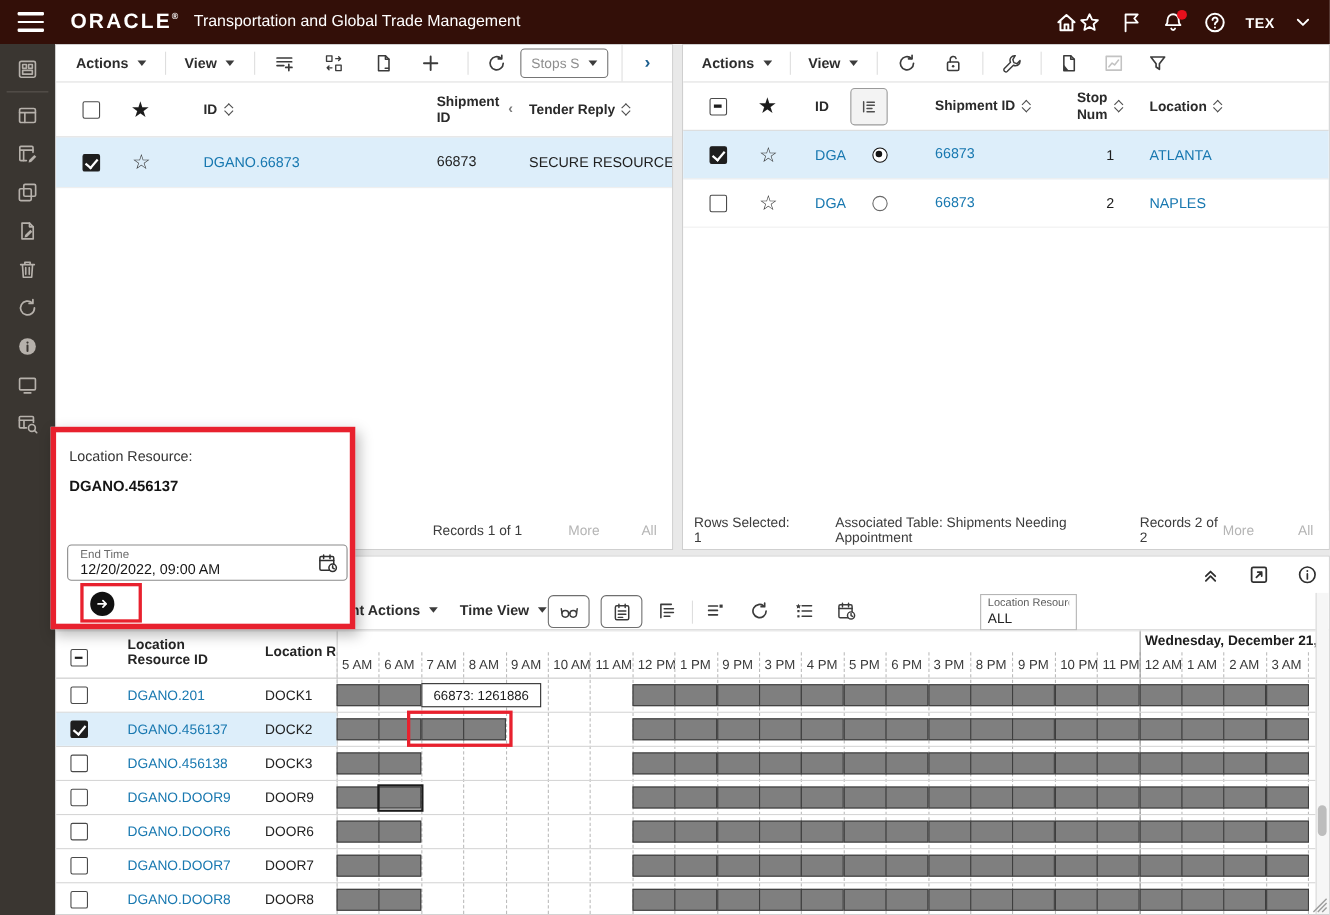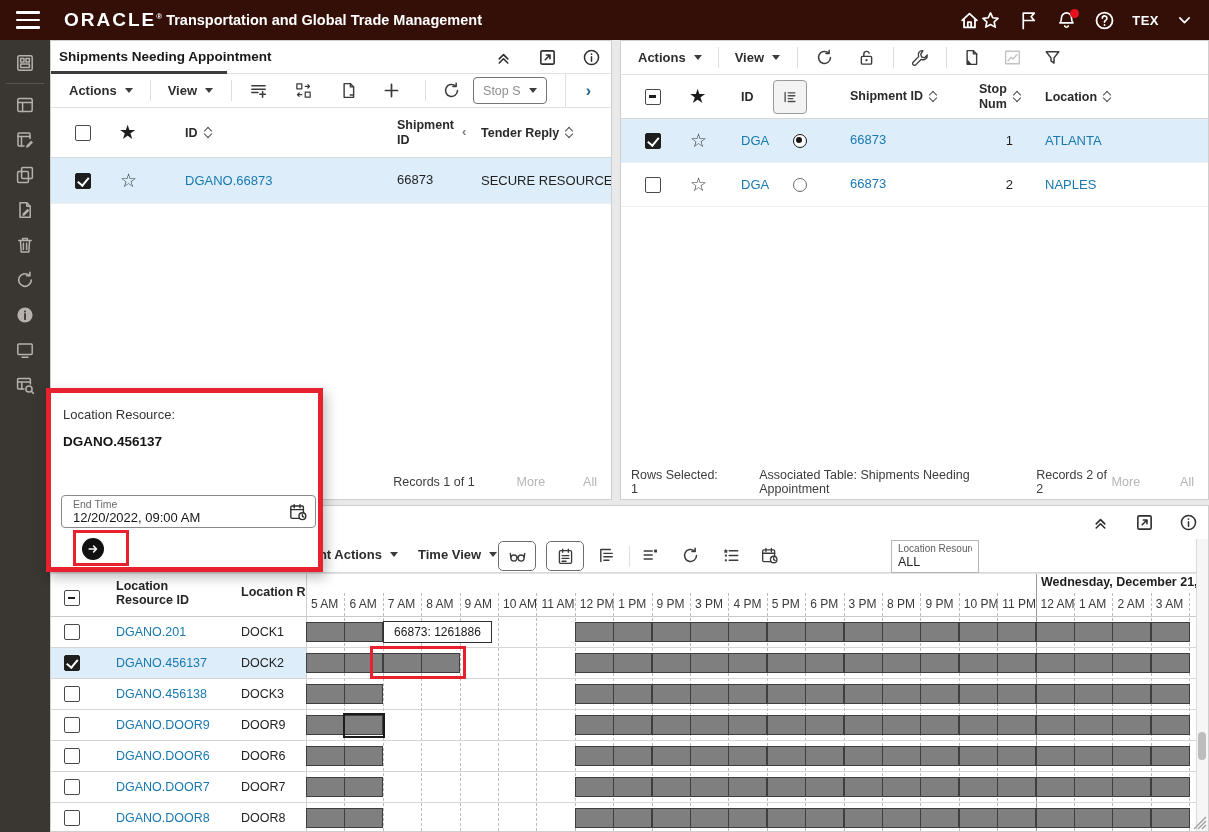--- a/index.html
+++ b/index.html
@@ -8,21 +8,21 @@
 a{color:#1878b0;text-decoration:none}
 svg{display:block}
 .nowrap{white-space:nowrap;overflow:hidden}
 
 
 .topbar{position:absolute;left:0;top:0;width:1209px;height:40px;background:#330f08;display:flex;align-items:center;color:#fff;z-index:20}
 .burger{margin-left:16px;width:24px;height:18px;display:flex;flex-direction:column;justify-content:space-between;cursor:pointer}
 .burger div{height:2.6px;background:#fff;border-radius:1px}
 .brand{margin-left:24px;font-size:19px;font-weight:700;letter-spacing:2px}
 .brand sup{font-size:8px;vertical-align:super}
-.apptitle{margin-left:2px;font-size:14.5px;font-weight:700}
+.apptitle{margin-left:12px;font-size:14.5px;font-weight:400}
 .tb-right{margin-left:auto;display:flex;align-items:center;margin-right:16px}
 .tb-ic{color:#fff}
 .tb-ic svg{width:21px;height:21px}
 .searchpill{width:248px;height:27px;border:1.7px solid #fff;border-radius:14px;display:flex;align-items:center;margin:0 16px 0 8px;padding:0 9px 0 14px}
 .searchpill input{flex:1;background:transparent;border:none;outline:none;color:#eee;font-size:13px;font-family:"Liberation Sans",sans-serif;min-width:0}
 .searchpill input::placeholder{color:#cfc6c4}
 .tbgap{margin-left:17px}
 .bellwrap{position:relative}
 .belldot{position:absolute;right:-2px;top:-1px;width:9px;height:9px;border-radius:50%;background:#e8101c}
 .tb-user{margin-left:17px;font-weight:700;font-size:13px;letter-spacing:.5px}
@@ -251,44 +251,20 @@
           <path d="M15.4 9 V4.6 a1 1 0 0 0 -1 -1 H3.6 a1 1 0 0 0 -1 1 V13 a1 1 0 0 0 1 1 H9"></path>
           <path d="M2.6 7 H15.4 M6.8 7 V14"></path>
           <circle cx="14" cy="14" r="3.1"></circle>
           <path d="M16.3 16.3 L18.4 18.4"></path>
         </svg>
       </div>
     </div>
   </div>
 
 <div class="panel" id="p-ship">
-  <div class="phead">
-    <div class="ptitle">Shipments Needing Appointment</div>
-    <div class="underline"></div>
-    <div class="hicons">
-      <span>
-          <svg viewBox="0 0 20 20" fill="none" stroke="currentColor" stroke-width="1.7" stroke-linecap="round" stroke-linejoin="round">
-            <path d="M5.5 11.4 L10 6.9 L14.5 11.4 M5.5 15.8 L10 11.3 L14.5 15.8"></path>
-          </svg>
-        </span>
-      <span>
-          <svg viewBox="0 0 20 20" fill="none" stroke="currentColor" stroke-width="1.7" stroke-linecap="round" stroke-linejoin="round">
-            <rect x="3" y="3" width="14" height="14" rx="1.5"></rect>
-            <path d="M7.6 12.4 L12.6 7.4 M8.8 7.4 H12.6 V11.2"></path>
-          </svg>
-        </span>
-      <span>
-          <svg viewBox="0 0 20 20" fill="none" stroke="currentColor" stroke-width="1.6" stroke-linecap="round" stroke-linejoin="round">
-            <circle cx="10" cy="10" r="7.4"></circle>
-            <path d="M10 9.2 V14"></path>
-            <circle cx="10" cy="6.4" r=".95" fill="currentColor" stroke="none"></circle>
-          </svg>
-        </span>
-    </div>
-  </div>
   <div class="ptool">
     <div class="menu" style="margin-left:18px">
         <span>Actions</span>
         <span class="caret"></span>
       </div>
     <div class="vsep" style="margin-left:17px"></div>
     <div class="menu" style="margin-left:17px">
         <span>View</span>
         <span class="caret"></span>
       </div>
@@ -318,21 +294,21 @@
         </svg>
       </span>
     <div class="vsep" style="margin-left:24px"></div>
     <span class="ticon" style="margin-left:16px">
         <svg viewBox="0 0 20 20" fill="none" stroke="currentColor" stroke-width="1.6" stroke-linecap="round" stroke-linejoin="round">
           <path d="M16.3 10 a6.3 6.3 0 1 1 -2 -4.6"></path>
           <path d="M14.9 2.4 v3.4 h-3.4"></path>
         </svg>
       </span>
     <div class="saved" style="margin-left:12px">
-        <span>Stop S</span>
+        <span>Stops S</span>
         <span class="caret"></span>
       </div>
     <div class="next">›</div>
   </div>
   <div class="thead-ship">
     <span class="cell-cb">
         <span class="cb"></span>
       </span>
     <span class="star">★</span>
     <span class="c-id hflex">

